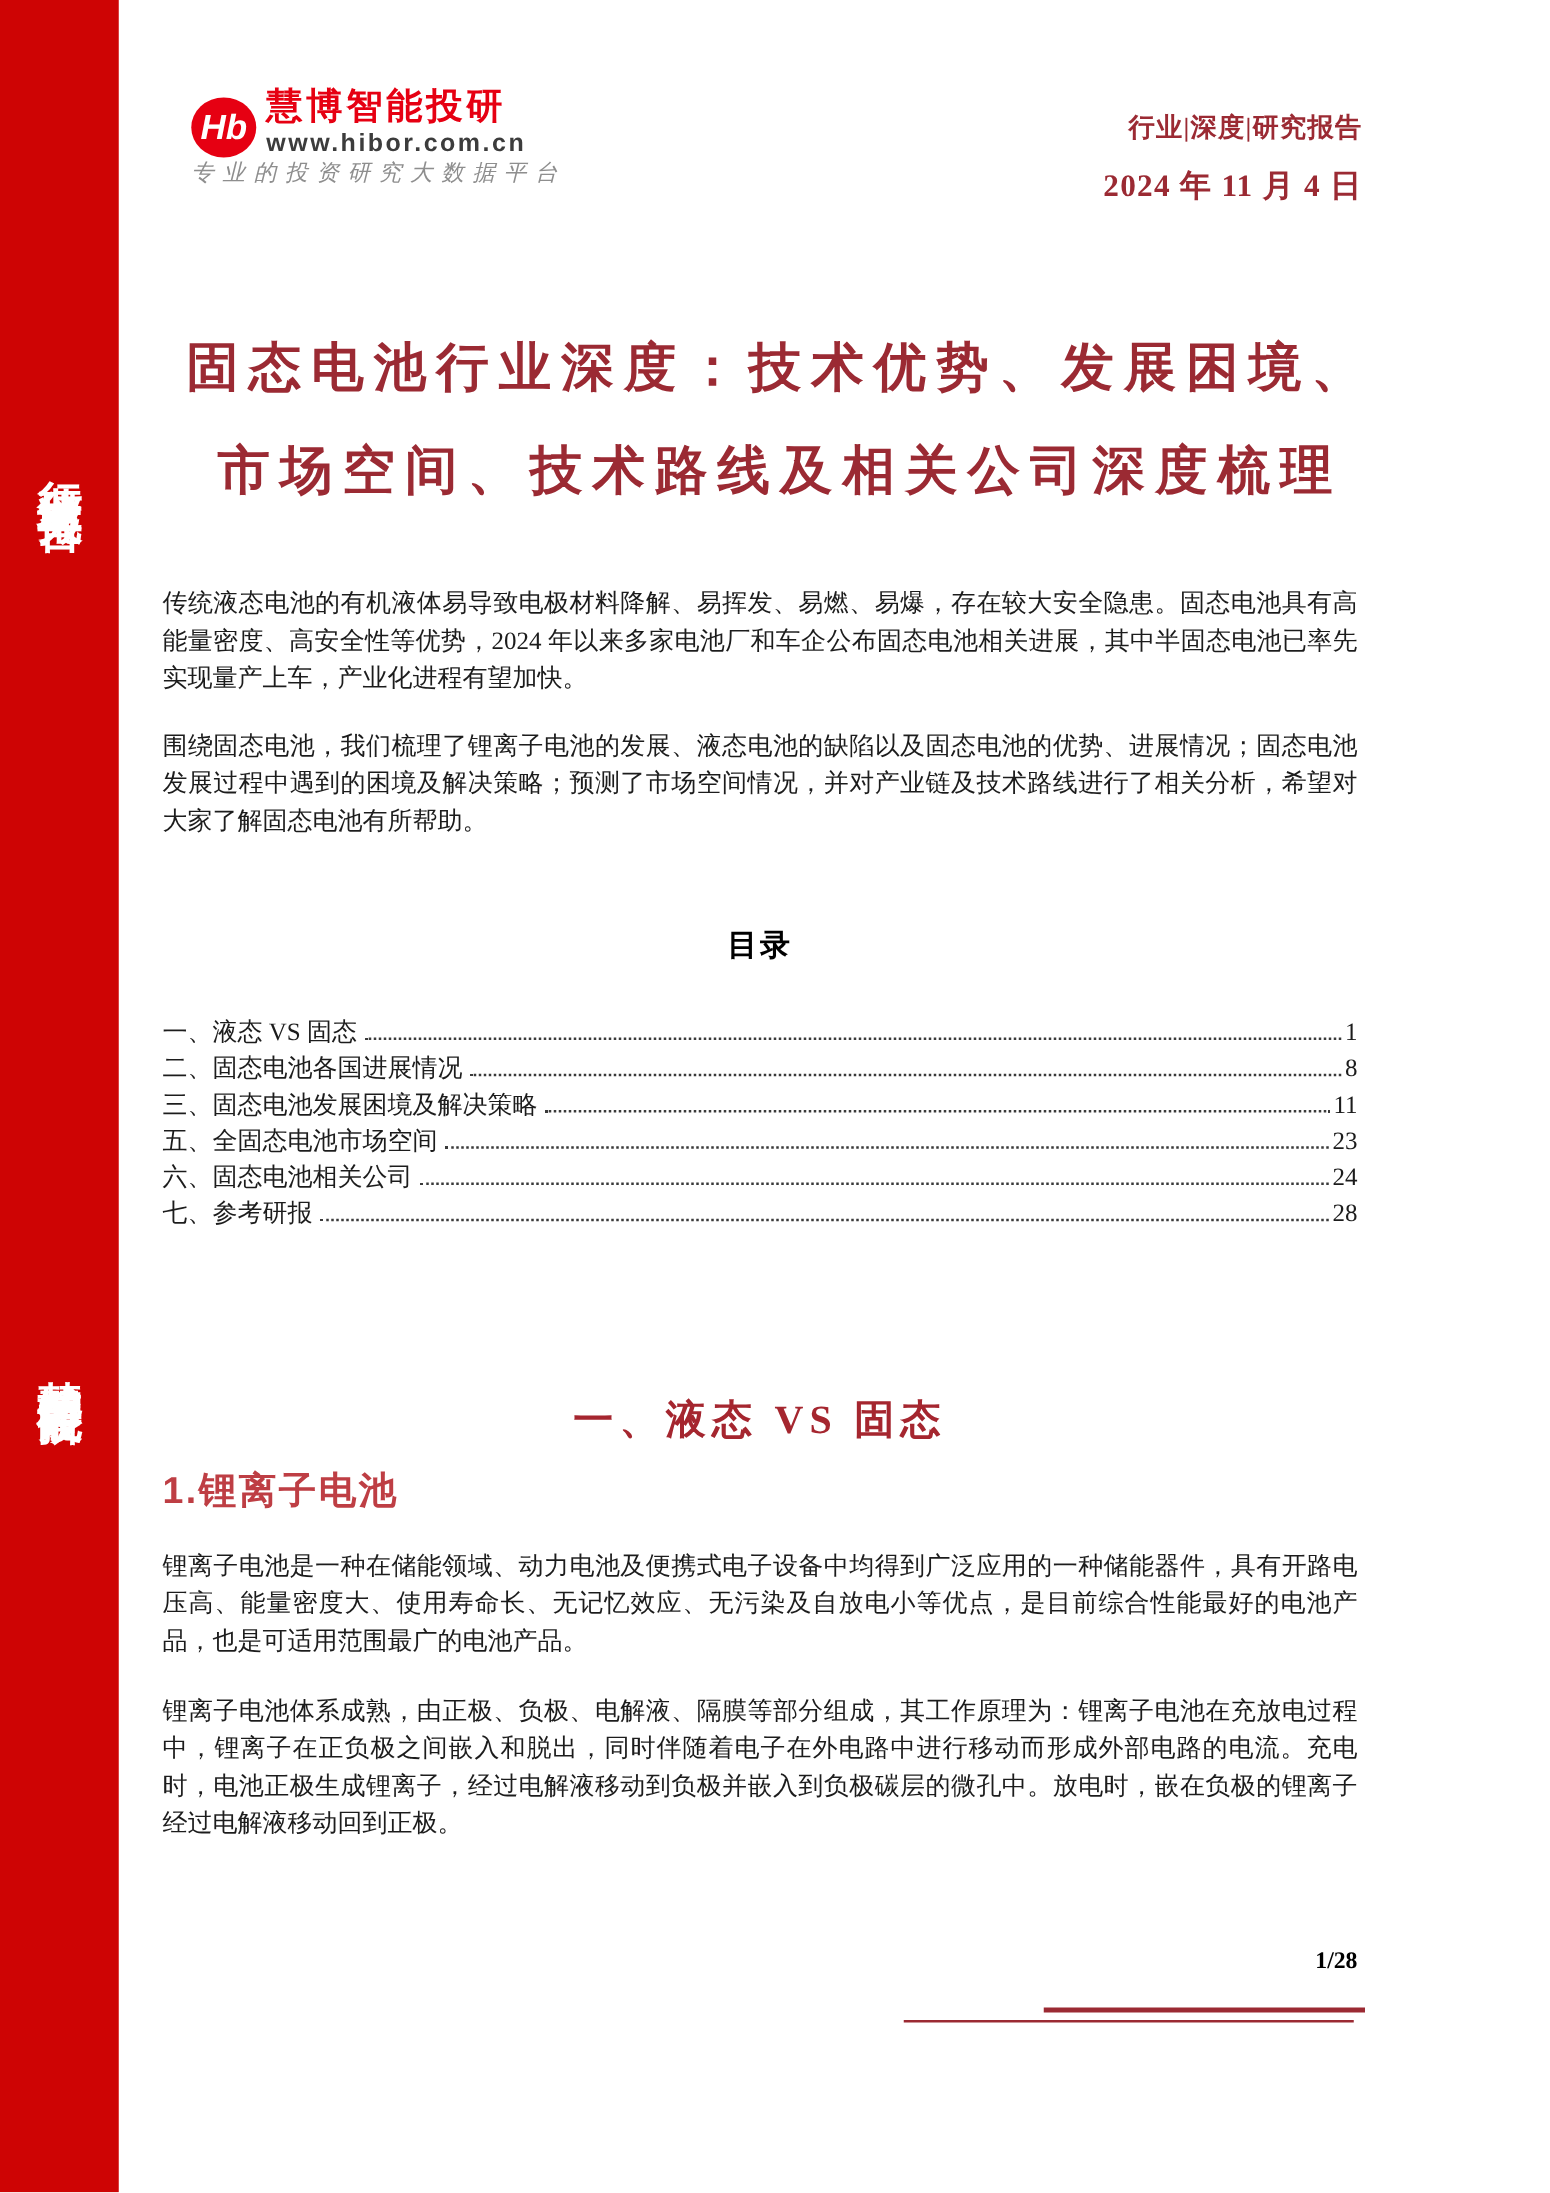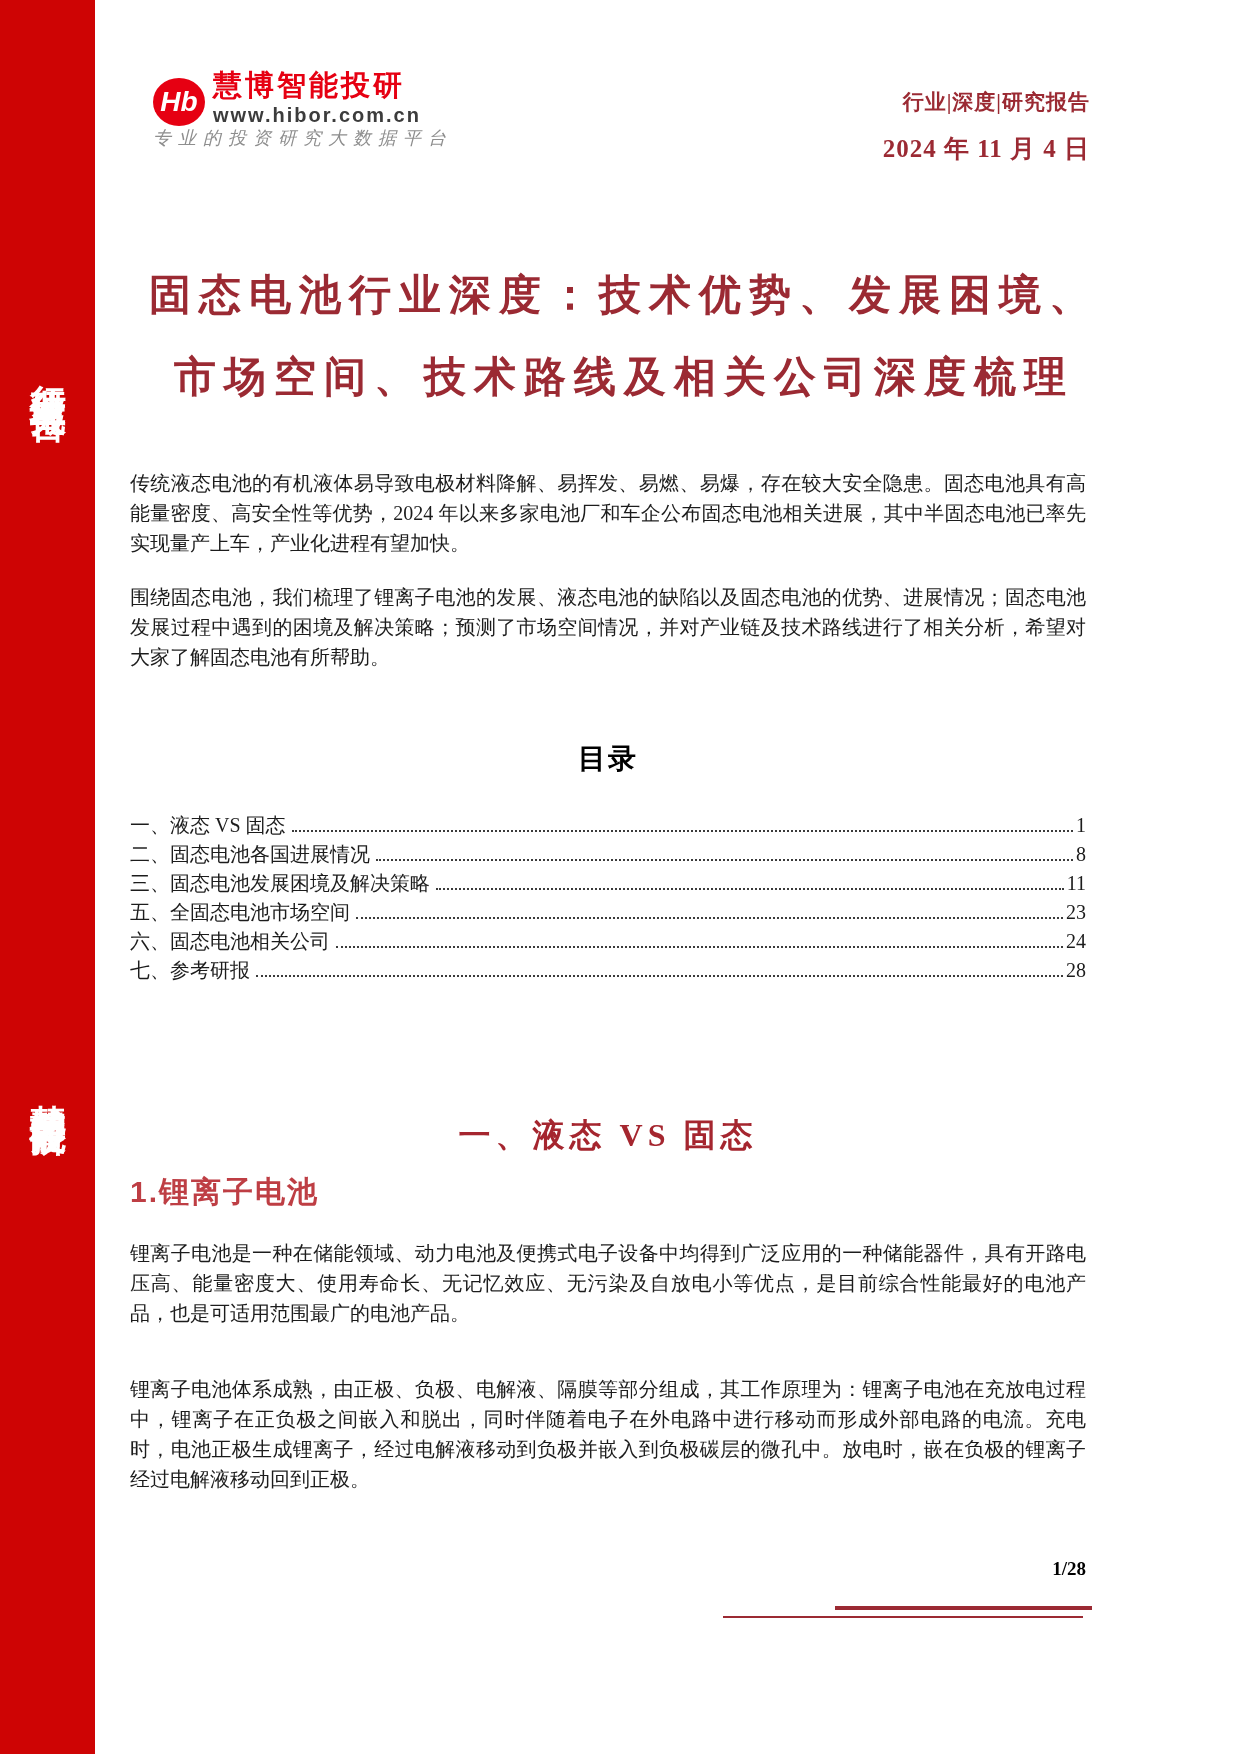--- a/index.html
+++ b/index.html
@@ -55,33 +55,33 @@
   .main{position:absolute;left:130px;width:956px;top:0;height:1754px;}
   .title{position:absolute;left:0;top:238px;width:100%;margin:16px;
     color:var(--maroon);font-size:42px;font-weight:bold;line-height:82px;
     text-align:center;letter-spacing:8px;}
   .title span{display:block;white-space:nowrap;}
   .body-p{position:absolute;left:0;width:100%;margin:0;
     font-size:20px;line-height:30px;text-align:justify;color:var(--body-ink);}
   .p-intro1{top:468px;}
   .p-intro2{top:582px;}
   .toc-heading{position:absolute;left:0;top:740px;width:100%;margin:0;text-align:center;
-    font-size:28px;font-weight:bold;color:#000;letter-spacing:2px;}
+    font-size:24px;font-weight:bold;color:#000;letter-spacing:2px;}
   .toc{position:absolute;left:0;top:812px;width:100%;}
   .toc-row{display:flex;align-items:baseline;height:29px;font-size:20px;color:var(--body-ink);}
   .toc-label{white-space:nowrap;}
   .toc-dots{flex:1;border-bottom:2px dotted #3a3a3a;margin:0 3px 5px 6px;min-width:20px;}
   .toc-page{white-space:nowrap;text-align:right;}
   .section-heading{position:absolute;left:0;top:1114px;width:100%;margin:0;text-align:center;
     color:var(--section-red);font-size:32px;font-weight:bold;letter-spacing:5px;}
   .sub-heading{position:absolute;left:0;top:1172px;margin:0;
     color:var(--sub-red);font-size:30px;font-weight:bold;letter-spacing:2px;
     font-family:"Liberation Sans","DejaVu Sans",sans-serif;}
   .p-sec1{top:1238px;}
-  .p-sec2{top:1354px;margin-top:20px;}
+  .p-sec2{top:1354px;}
 
   
   .page-num{position:absolute;right:154px;top:1558px;font-size:19px;font-weight:bold;color:#000;}
   .footer-line{position:absolute;background:var(--maroon);}
   .footer-line.thick{left:835px;top:1606px;width:257px;height:4px;}
   .footer-line.thin{left:723px;top:1616px;width:360px;height:2px;}
 </style>
 </head>
 <body>
 

